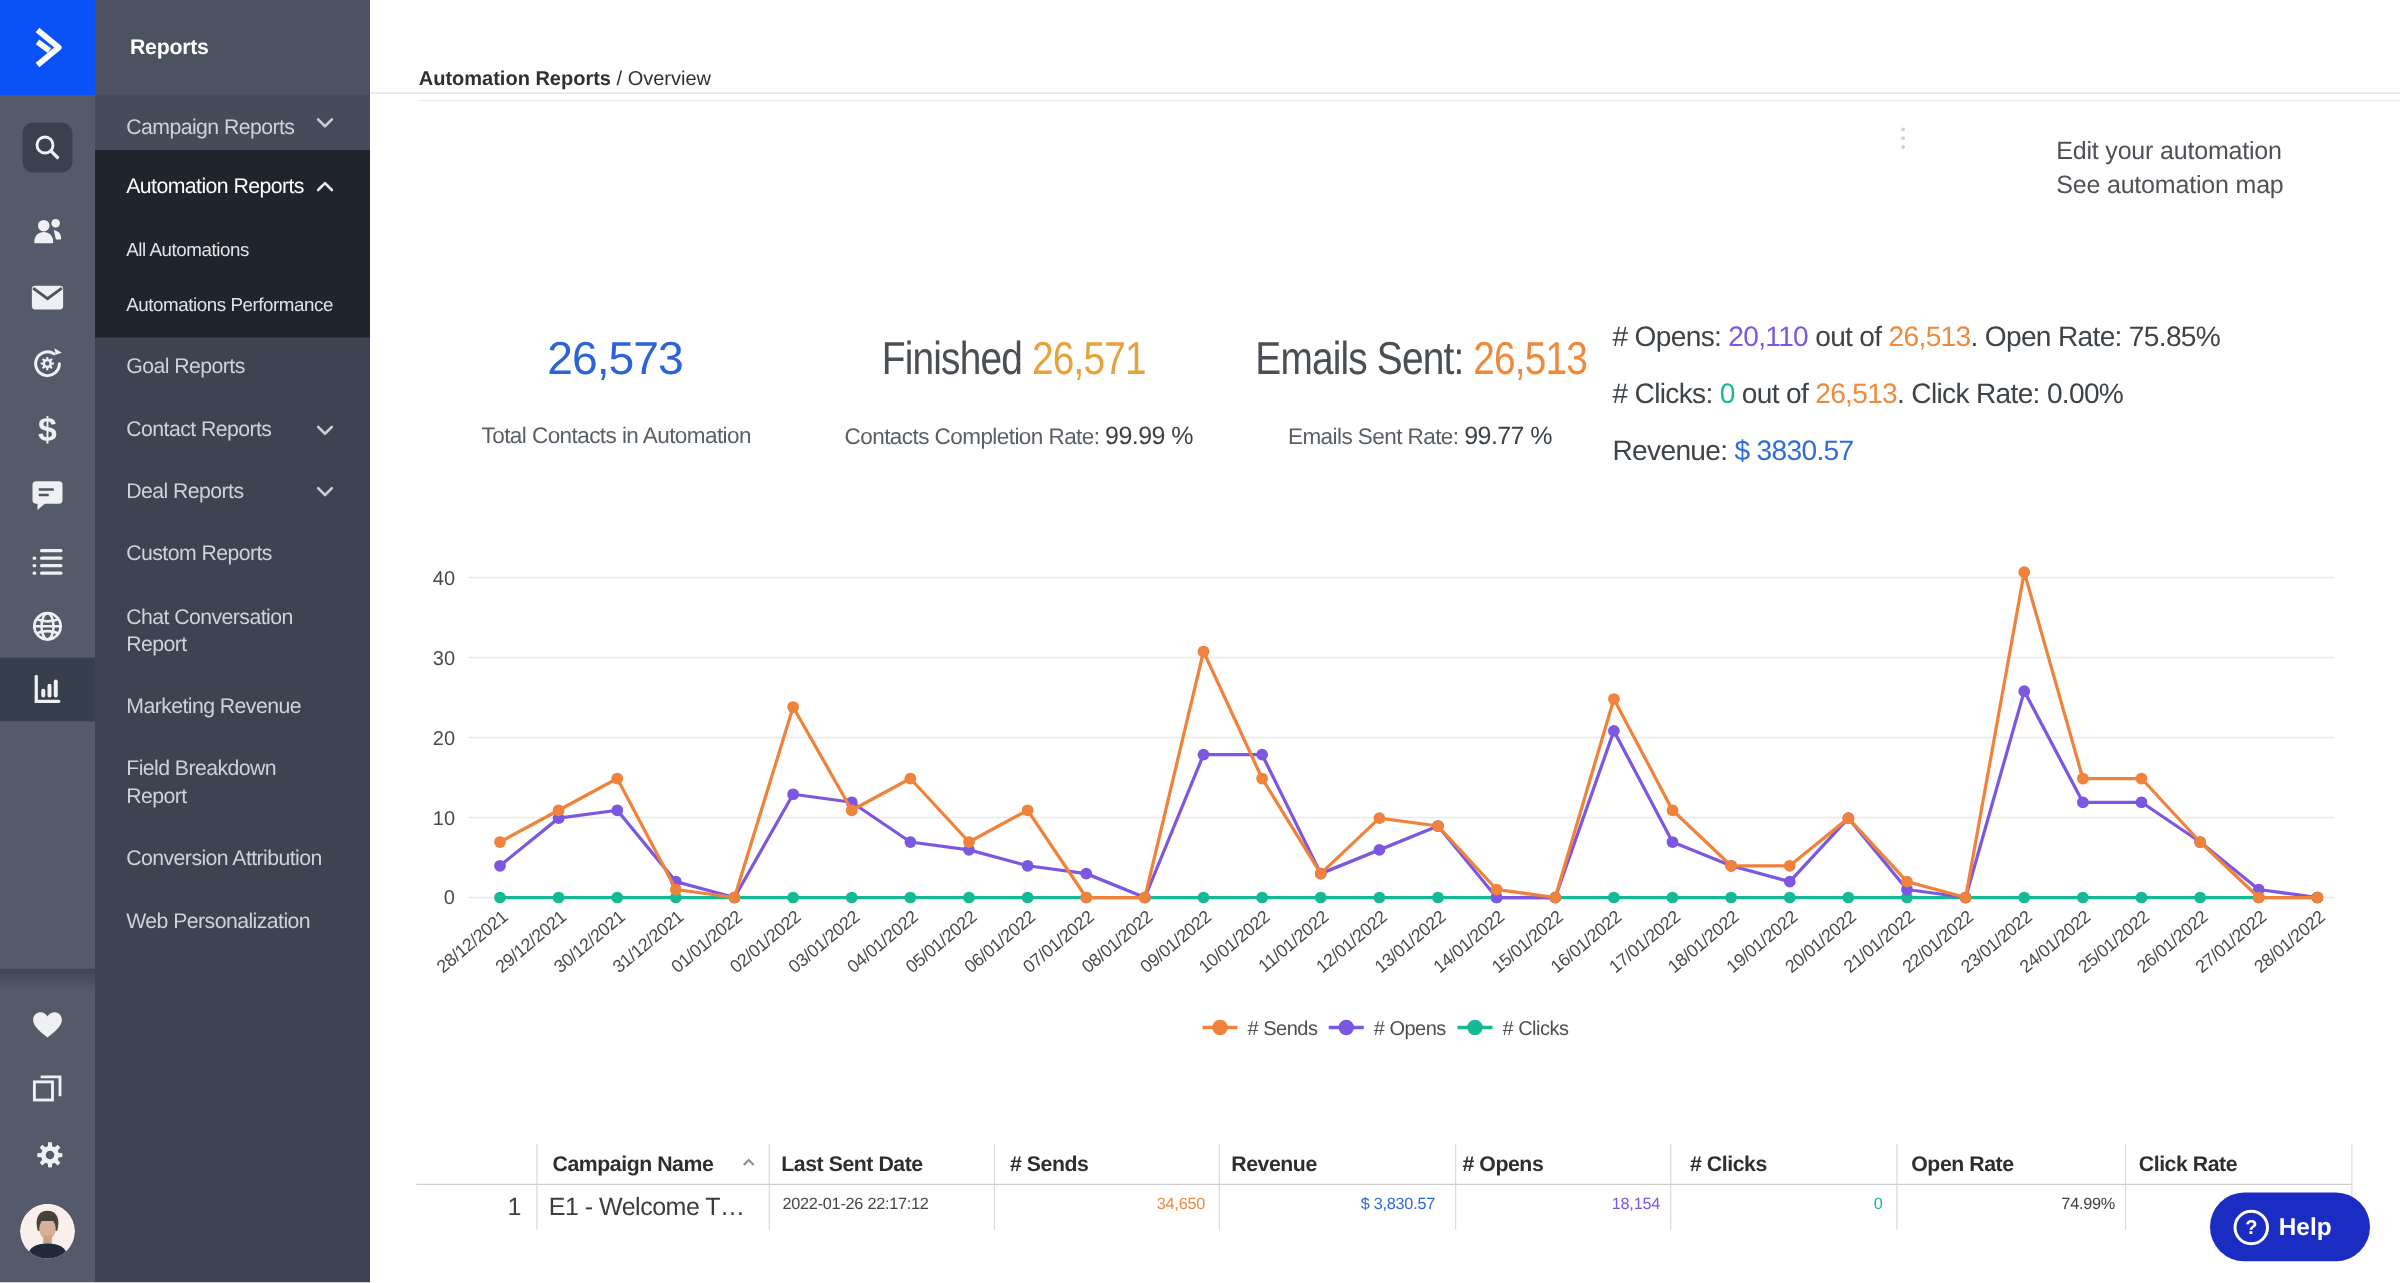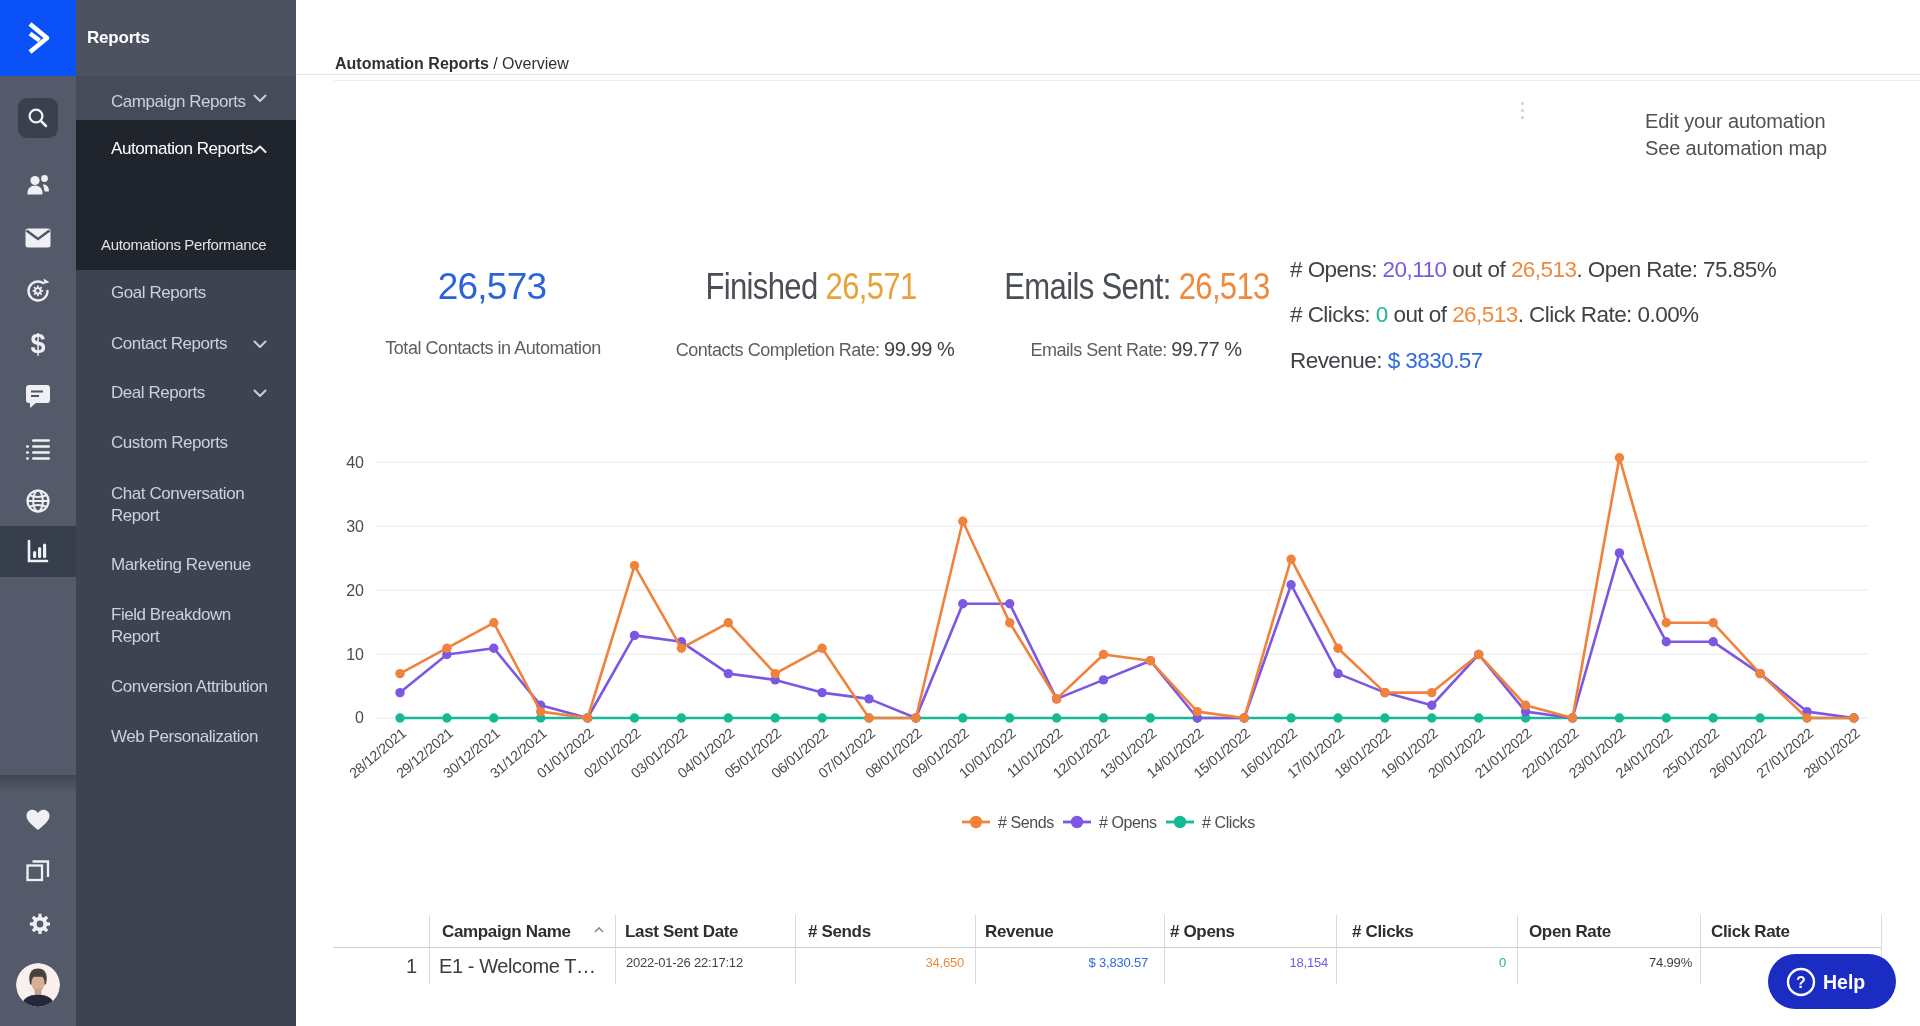--- a/index.html
+++ b/index.html
@@ -8,25 +8,25 @@
 .stile { position:absolute; left:18px; top:98px; width:40px; height:40px; border-radius:9px; background:#3a404e; }
 .ri { position:absolute; left:50%; transform:translateX(-50%); }
 .dollar { position:absolute; left:0; width:76px; top:329px; text-align:center; color:#eef0f3;
   font-size:27px; font-weight:bold; }
 .selstrip { position:absolute; left:0; top:526px; width:76px; height:51px; background:#373e4c; }
 .railshadow { position:absolute; left:0; top:775px; width:76px; height:18px;
   background:linear-gradient(rgba(44,49,61,0.5), rgba(84,90,105,0)); }
 .av { position:absolute; left:16px; top:963px; border-radius:50%; }
 .nav { position:absolute; left:76px; top:0; width:220px; height:1026px; background:#3d4351; }
 .nhdr { position:absolute; left:0; top:0; width:220px; height:76px; background:#4c5260;
-  color:#fff; font-weight:bold; font-size:17px; line-height:76px; padding-left:11px; letter-spacing:-0.2px; }
+  color:#fff; font-weight:bold; font-size:17px; line-height:76px; padding-left:28px; letter-spacing:-0.2px; }
 .nrow { position:absolute; left:0; width:220px; display:flex; align-items:center; }
 .camp { background:#454b59; padding-top:7px; }
 .ndark { position:absolute; left:0; top:120px; width:220px; height:150px; background:#20242c; }
-.nrow .nt { position:relative; margin-left:35px; font-size:17px; letter-spacing:-0.45px; color:#cdd1da; }
+.nrow .nt { position:relative; margin-left:25px; font-size:17px; letter-spacing:-0.45px; color:#cdd1da; }
 .nrow .ns { position:relative; margin-left:25px; font-size:15px; letter-spacing:-0.35px; color:#dfe2e7; }
 .ch { position:absolute; right:29px; top:50%; margin-top:-4px; }
 .main { position:absolute; left:296px; top:0; width:1624px; height:1026px; background:#fff; }
 .topbar { position:absolute; left:0; top:0; width:1624px; height:75px; border-bottom:1px solid #e2e2e4; }
 .crumb { position:absolute; left:39px; top:0; line-height:75px; font-size:16px; color:#2f3033;margin-top:26px; }
 .hairline { position:absolute; left:38px; top:80px; width:1586px; height:1px; background:#ededef; }
 .title { position:absolute; left:38px; top:112px; width:1220px; text-align:center; font-size:41px;
   letter-spacing:-1.6px; color:#454649; }
 .elinks { position:absolute; left:1349px; top:108px; width:260px; font-size:20px; letter-spacing:-0.15px;
   color:#505156; line-height:26.5px; }
@@ -265,20 +265,23 @@
         <path d="M1.5 1.5 L7 7 L12.5 1.5" fill="none" stroke="#c9cdd6" stroke-width="2.1" stroke-linecap="round" stroke-linejoin="round"></path>
       </svg>
     </div>
 <div class="ndark"></div>
 <div class="nrow" style="top:120px;height:58px">
       <span class="nt" style="color:#fff">Automation Reports</span>
       <svg class="ch" width="14" height="9" viewBox="0 0 14 9">
         <path d="M1.5 7 L7 1.5 L12.5 7" fill="none" stroke="#e8eaee" stroke-width="2.1" stroke-linecap="round" stroke-linejoin="round"></path>
       </svg>
     </div>
+<div class="nrow" style="top:182px;height:36px">
+      <span class="ns">All Automations</span>
+    </div>
 <div class="nrow" style="top:226px;height:36px">
       <span class="ns">Automations Performance</span>
     </div>
 <div class="nrow" style="top:271px;height:44px">
       <span class="nt">Goal Reports</span>
     </div>
 <div class="nrow" style="top:322px;height:44px">
       <span class="nt">Contact Reports</span>
       <svg class="ch" width="14" height="9" viewBox="0 0 14 9">
         <path d="M1.5 1.5 L7 7 L12.5 1.5" fill="none" stroke="#c9cdd6" stroke-width="2.1" stroke-linecap="round" stroke-linejoin="round"></path>

